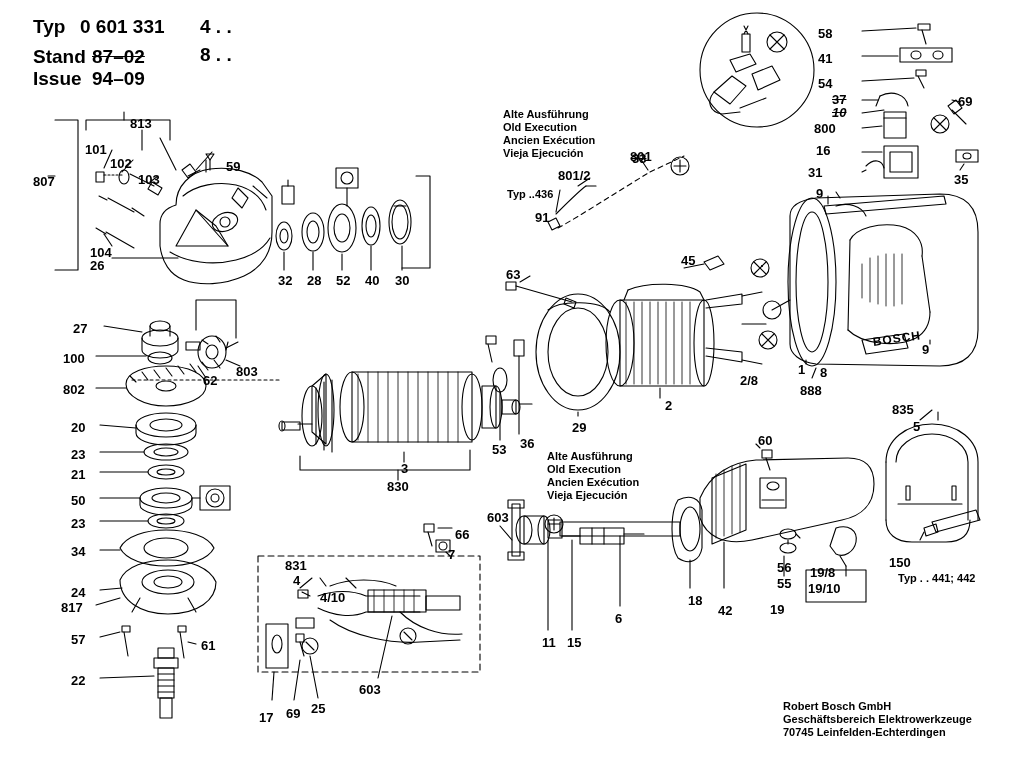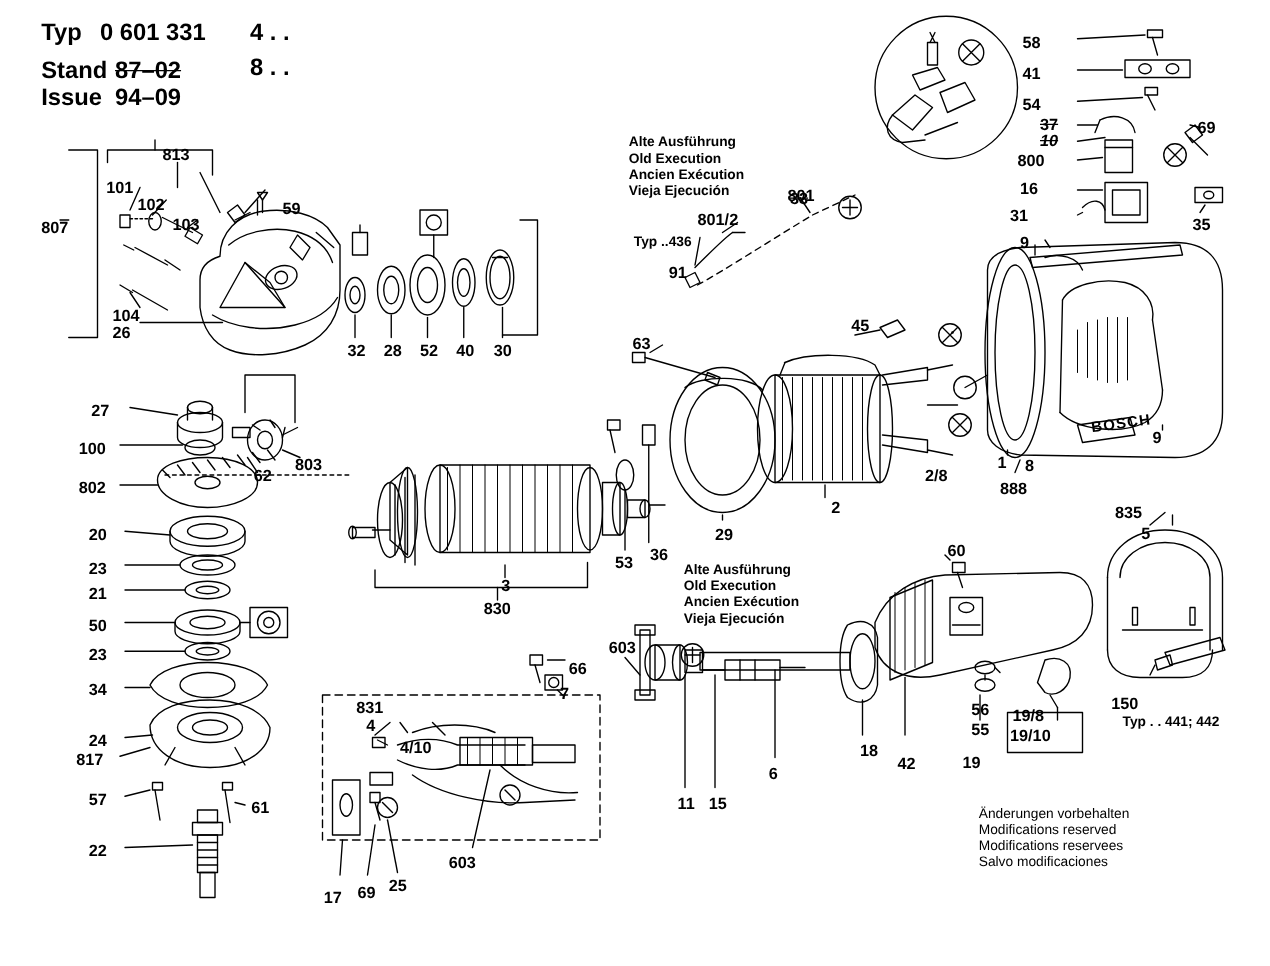--- a/index.html
+++ b/index.html
@@ -72,24 +72,23 @@
 Old Execution
 Ancien Exécution
 Vieja Ejecución</div>
   <div class="block reg" style="left:507px; top:188px; font-weight:bold;">Typ ..436</div>
   <div class="block" style="left:547px; top:450px;">Alte Ausführung
 Old Execution
 Ancien Exécution
 Vieja Ejecución</div>
   <div class="block" style="left:898px; top:572px;">Typ . . 441; 442</div>
 
-  <div class="block reg" style="left:783px; top:645px;">Änderungen vorbehalten
-Modifications reserved
-Modifications reservees
-Salvo modificaciones</div>
+  <div class="block" style="left:783px; top:700px;">Robert Bosch GmbH
+Geschäftsbereich Elektrowerkzeuge
+70745 Leinfelden-Echterdingen</div>
 
   <svg class="art" viewBox="0 0 1016 773">
     <g fill="none" stroke="#000" stroke-width="1.1" stroke-linecap="round" stroke-linejoin="round">
 
       <path d="M55 120 L78 120 L78 270 L55 270"></path>
       <path d="M48 176 L55 176"></path>
 
       <path d="M86 130 L86 120 L170 120 L170 140"></path>
       <path d="M124 120 L124 112"></path>
 

